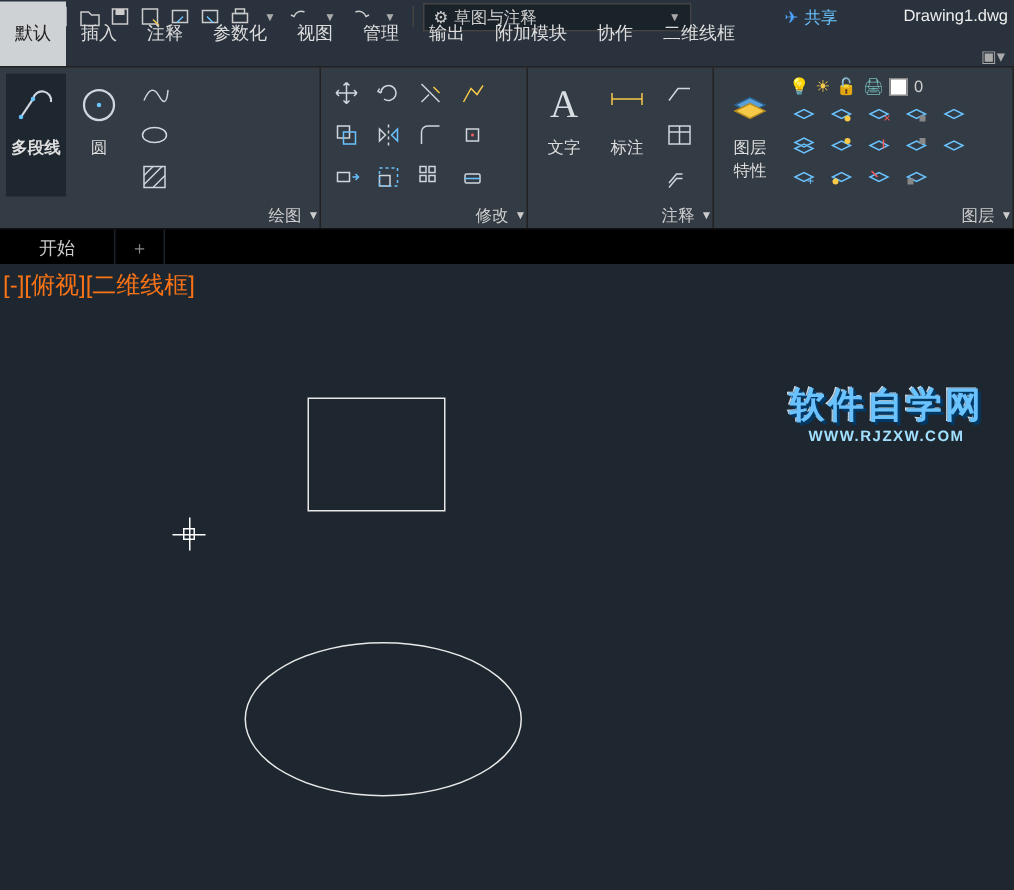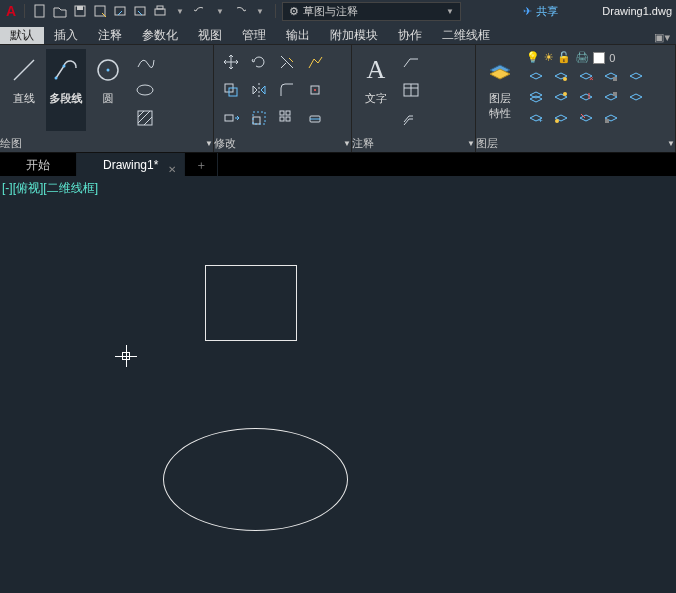--- a/index.html
+++ b/index.html
@@ -13,29 +13,29 @@
 .titlebar .sep { width:1px; height:14px; background:#444; margin:0 2px; }
 .titlebar .ws-box { display:flex; align-items:center; gap:4px; background:#1a222a; padding:1px 6px; border:1px solid #444; }
 .titlebar .gear { color:#ccc; }
 .titlebar .spacer { flex:1; }
 .titlebar .share { display:flex; align-items:center; gap:4px; color:#6ac3ff; }
 .titlebar .share .plane { color:#4da6ff; }
 .titlebar .filename { color:#eee; margin-left:40px; }
 
 
 .ribtabs { height:22px; background:#2a333d; display:flex; align-items:flex-end; font-size:12px; }
-.ribtabs .tab { padding:0 10px; color:#ddd; }
+.ribtabs .tab { padding:13px 10px; color:#ddd; }
 .ribtabs .tab.active { background:#cfd2d4; color:#222; }
 .ribtabs .rightctl { margin-left:auto; display:flex; align-items:center; gap:6px; padding-right:6px; color:#aaa; font-size:11px; }
 
 
 .ribbon { height:108px; background:#333b44; display:flex; border-top:1px solid #222; }
 .panel { border-right:1px solid #222; display:flex; flex-direction:column; }
 .panel .panel-body { flex:1; display:flex; padding:4px; gap:2px; }
-.panel .panel-title { height:18px; font-size:11px; text-align:center; color:#ccc; display:flex; justify-content:space-between; align-items:center; gap:4px; }
+.panel .panel-title { height:18px; font-size:11px; text-align:center; color:#ccc; display:flex; justify-content:flex-end; align-items:center; gap:4px; }
 .bigbtn { width:40px; display:flex; flex-direction:column; align-items:center; justify-content:flex-start; padding-top:6px; gap:6px; }
 .bigbtn.sel { background:#1e2730;font-weight:bold; }
 .bigbtn .ic { width:30px; height:30px; display:flex; align-items:center; justify-content:center; }
 .bigbtn .lbl { font-size:11px; color:#ddd; }
 .grid3 { display:grid; grid-template-columns:repeat(3,26px); grid-template-rows:repeat(3,26px); gap:2px; align-content:start; }
 .grid3 span, .col span { width:26px; height:26px; display:flex; align-items:center; justify-content:center; }
 .col { display:flex; flex-direction:column; gap:2px; }
 svg { display:block; }
 
 
@@ -48,21 +48,21 @@
 
 
 .doctabs { height:24px; background:#000000; display:flex; align-items:center; font-size:12px; border-top:1px solid #111; }
 .doctab { padding:0 26px; height:24px; line-height:24px; color:#ccc; border-right:1px solid #1b232b; position:relative; }
 .doctab.active { background:#1e2730; color:#fff; }
 .doctab .x { position:absolute; right:8px; top:5px; font-size:10px; color:#888; }
 .doctab.add { padding:0 10px; color:#888; }
 
 
 .canvas { position:relative; width:676px; height:417px; background:#1e2730; }
-.vplabel { position:absolute; top:4px; left:2px; font-size:12px; color:#5eead4; }
+.vplabel { position:absolute; top:4px; left:2px; font-size:16px; color:#f97316; }
 .cursor { position:absolute; top:180px; left:126px; }
 .cursor .h { position:absolute; width:22px; height:1px; background:#fff; top:0; left:-11px; }
 .cursor .v { position:absolute; width:1px; height:22px; background:#fff; top:-11px; left:0; }
 .cursor .b { position:absolute; width:8px; height:8px; border:1px solid #fff; top:-4px; left:-4px; }
 .rect { position:absolute; border:1px solid #e8e8e8; }
 .ellipse { position:absolute; border:1px solid #e8e8e8; border-radius:50%; }
 .watermark { position:absolute; top:78px; right:20px; font-size:24px; font-weight:900; color:#6ac3ff; text-shadow:0 0 2px #003a66, 2px 2px 0 #003a66, -1px -1px 0 #fff; letter-spacing:2px; }
 .watermark .sub { display:block; font-size:10px; letter-spacing:1px; color:#a2e0ff; text-align:center; font-weight:700; text-shadow:none; }
 </style>
 </head>
@@ -154,28 +154,20 @@
   <div class="tab">二维线框</div>
   <div class="rightctl">
     <span>▣▾</span>
   </div>
 </div>
 
 <div class="ribbon">
 
   <div class="panel" style="width:214px">
     <div class="panel-body">
-      <div class="bigbtn">
-        <span class="ic">
-            <svg width="28" height="28">
-              <line x1="4" y1="24" x2="24" y2="4" stroke="#cfd6dd" stroke-width="1.5"></line>
-            </svg>
-          </span>
-        <span class="lbl">直线</span>
-      </div>
       <div class="bigbtn sel">
         <span class="ic">
             <svg width="28" height="28">
               <path d="M4 22 L12 10 A6 6 0 0 1 24 12" fill="none" stroke="#cfd6dd" stroke-width="1.5"></path>
               <circle cx="4" cy="22" r="1.5" fill="#6ac3ff"></circle>
               <circle cx="12" cy="10" r="1.5" fill="#6ac3ff"></circle>
             </svg>
           </span>
         <span class="lbl">多段线</span>
       </div>
@@ -296,20 +288,30 @@
         <span>修改</span>
         <span style="font-size:8px">▼</span>
       </div>
   </div>
 
   <div class="panel" style="width:124px">
     <div class="panel-body">
       <div class="bigbtn">
         <span class="ic" style="font-size:26px;color:#d9dee3;font-family:serif">A</span>
         <span class="lbl">文字</span>
+      </div>
+      <div class="bigbtn">
+        <span class="ic">
+            <svg width="28" height="28">
+              <line x1="4" y1="10" x2="24" y2="10" stroke="#f7c948"></line>
+              <line x1="4" y1="6" x2="4" y2="14" stroke="#f7c948"></line>
+              <line x1="24" y1="6" x2="24" y2="14" stroke="#f7c948"></line>
+            </svg>
+          </span>
+        <span class="lbl">标注</span>
       </div>
       <div class="col">
         <span>
             <svg width="20" height="20">
               <path d="M3 15l6-8h8" fill="none" stroke="#cfd6dd"></path>
             </svg>
           </span>
         <span>
             <svg width="20" height="20">
               <rect x="3" y="4" width="14" height="12" fill="none" stroke="#cfd6dd"></rect>
@@ -438,28 +440,29 @@
     </div>
     <div class="panel-title">
         <span>图层</span>
         <span style="font-size:8px">▼</span>
       </div>
   </div>
 </div>
 
 <div class="doctabs">
   <div class="doctab"><span>开始</span></div>
-  <div class="doctab active">
-    <span>Drawing1*</span><span class="x">✕</span>
-  </div>
   <div class="doctab add">＋</div>
 </div>
 
 <div class="canvas">
   <span class="vplabel">[-][俯视][二维线框]</span>
   <div class="cursor">
     <div class="h"></div>
       <div class="v"></div>
       <div class="b"></div>
   </div>
   <div class="rect" style="left:205px;top:89px;width:92px;height:76px"></div>
   <div class="ellipse" style="left:163px;top:252px;width:185px;height:103px"></div>
+  <div class="watermark">
+    <span>软件自学网</span>
+    <span class="sub">WWW.RJZXW.COM</span>
+  </div>
 </div>
 
 </body></html>

